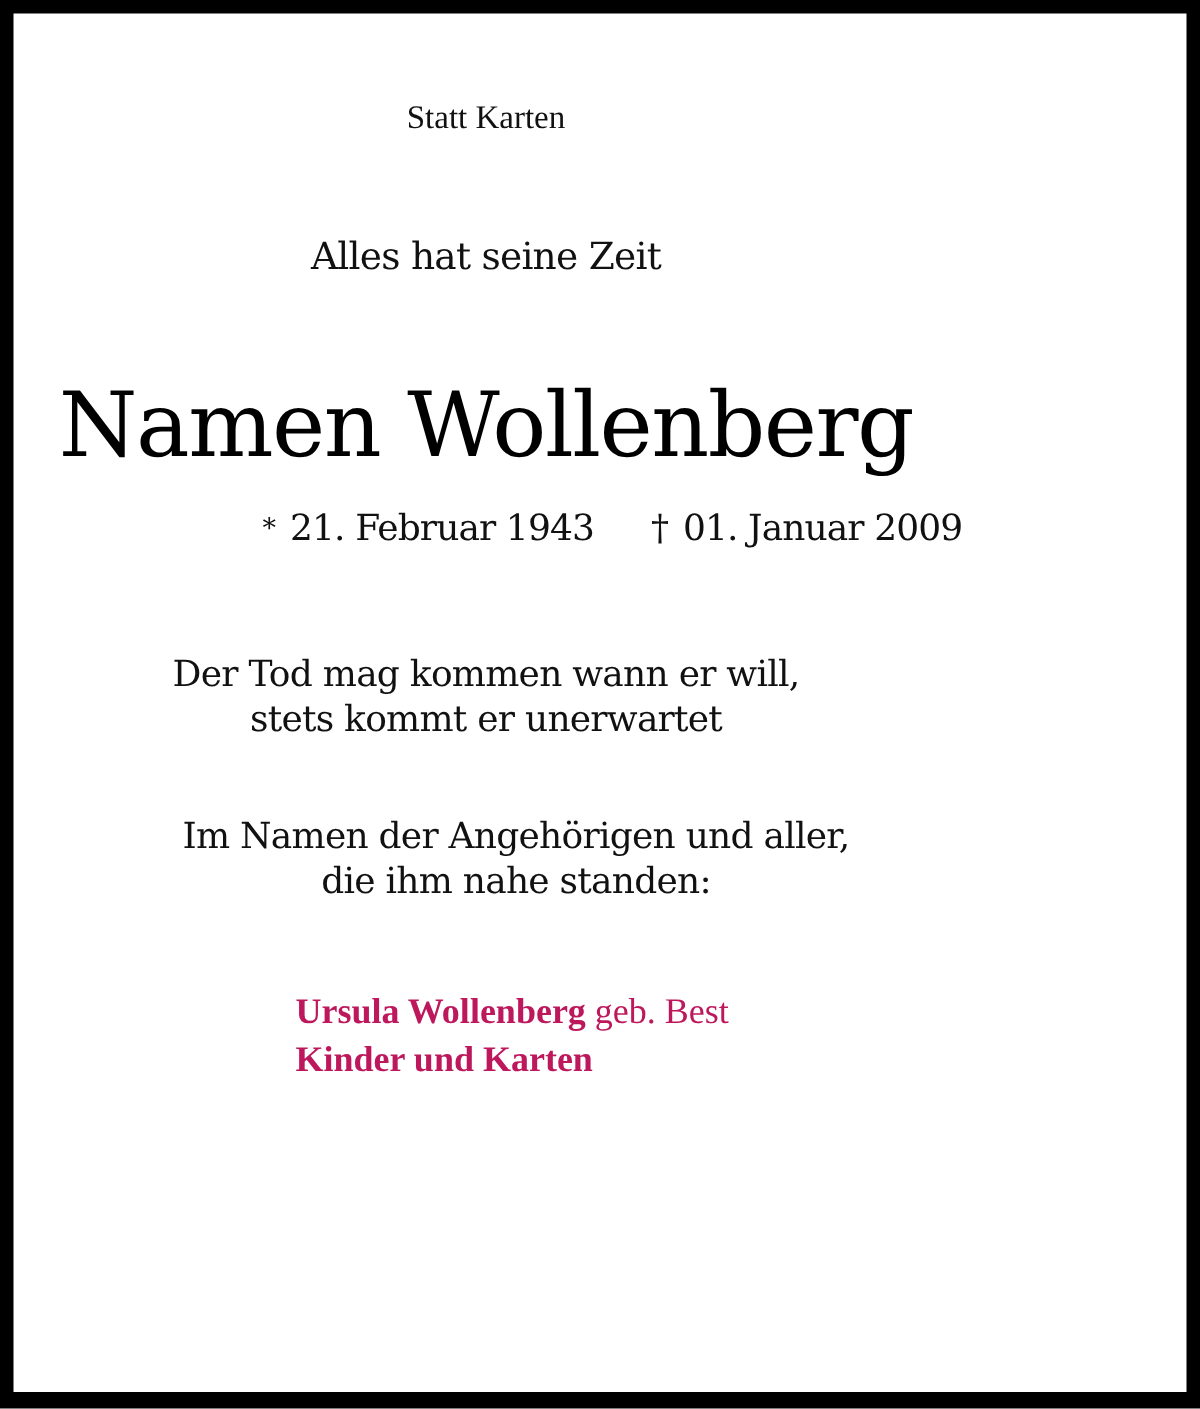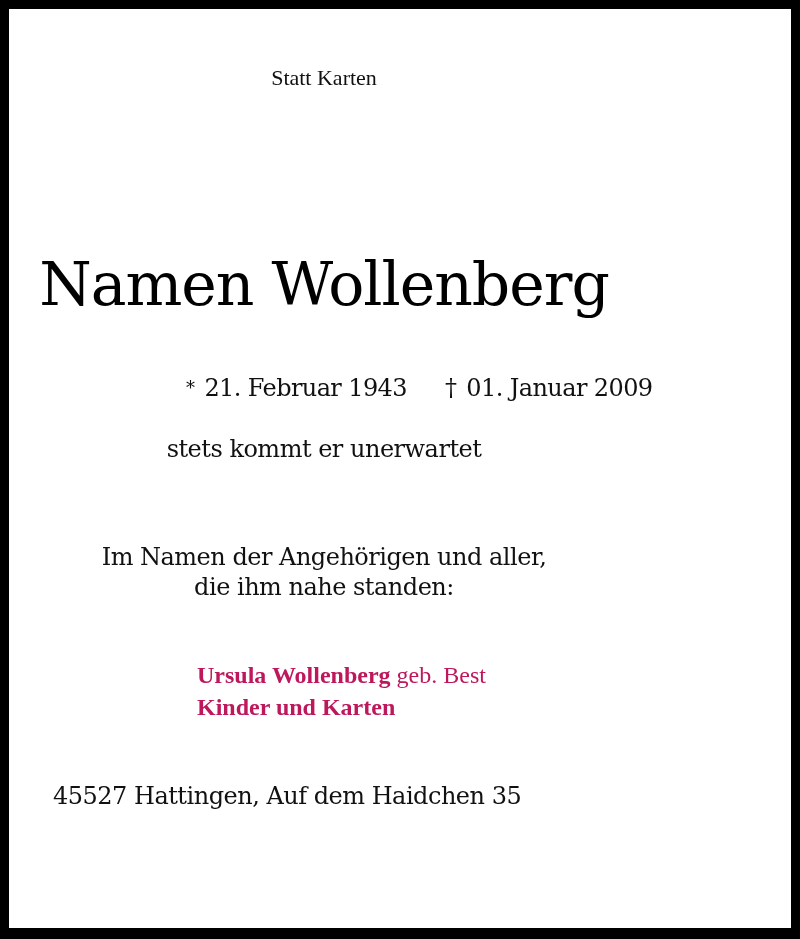--- a/index.html
+++ b/index.html
@@ -10,45 +10,46 @@
       position: relative; overflow: hidden;
     }
     .card {
       position: absolute; left: 9px; top: 9px; width: 782px; height: 919px;
       background: #fff;
     }
     .t { position: absolute; left: 0; width: 630px; text-align: center; white-space: nowrap; }
     .statt { top: 56px; font-size: 22px; font-family: "Liberation Serif", serif; }
     .alles { top: 147px; font-size: 25px; font-family: "DejaVu Serif", serif; letter-spacing: -0.5px; }
     .name { top: 240px; font-size: 60px; font-family: "DejaVu Serif", serif; letter-spacing: -1px; color: #000; }
-    .dates { top: 329px; font-size: 24px; font-family: "DejaVu Serif", serif; letter-spacing: -0.6px; left: 177px; width: auto; text-align: left; margin-top: 36px; }
+    .dates { top: 329px; font-size: 24px; font-family: "DejaVu Serif", serif; letter-spacing: -0.6px; left: 166px; width: auto; text-align: left; }
     .dates .star { font-size: 18px; margin-right: 10px; vertical-align: 2px; }
     .dates .gap { display: inline-block; width: 38px; }
     .dates .cross { margin-right: 10px; }
     .quote { top: 425px; font-size: 24px; font-family: "DejaVu Serif", serif; letter-spacing: -0.5px; line-height: 30px; }
-    .namen { top: 533px; font-size: 24px; font-family: "DejaVu Serif", serif; letter-spacing: -0.5px; line-height: 30px; }
+    .namen { top: 533px; font-size: 24px; font-family: "DejaVu Serif", serif; letter-spacing: -0.5px; line-height: 30px; margin-left: 20px; }
     .family { position: absolute; left: 188px; top: 650px; font-size: 24px; line-height: 32px; font-family: "Liberation Serif", serif; color: #be185d; }
     .family b { font-weight: bold; }
     .address { position: absolute; left: 44px; top: 773px; font-size: 24px; font-family: "DejaVu Serif", serif; letter-spacing: -0.5px; }
     .note { position: absolute; left: 44px; top: 854px; font-size: 21px; line-height: 24px; font-family: "Liberation Serif", serif; }
   </style>
 </head>
 <body>
 
 <div class="card">
   <div class="t statt">Statt Karten</div>
+  <div class="t alles">Alles hat seine Zeit</div>
   <div class="t name">Namen Wollenberg</div>
   <div class="t dates">
     <span class="star">*</span><span>21. Februar 1943</span><span class="gap"></span><span class="cross">†</span><span>01. Januar 2009</span>
   </div>
   <div class="t quote">
+    <div>Der Tod mag kommen wann er will,</div>
     <div>stets kommt er unerwartet</div>
   </div>
   <div class="t namen">
     <div>Im Namen der Angehörigen und aller,</div>
     <div>die ihm nahe standen:</div>
   </div>
   <div class="family">
     <div><b>Ursula Wollenberg</b><span> geb. Best</span></div>
     <div><b>Kinder und Karten</b></div>
   </div>
-  <div class="address">45527 Hattingen, Auf dem Haidchen 35</div>
 </div>
 
 </body></html>

